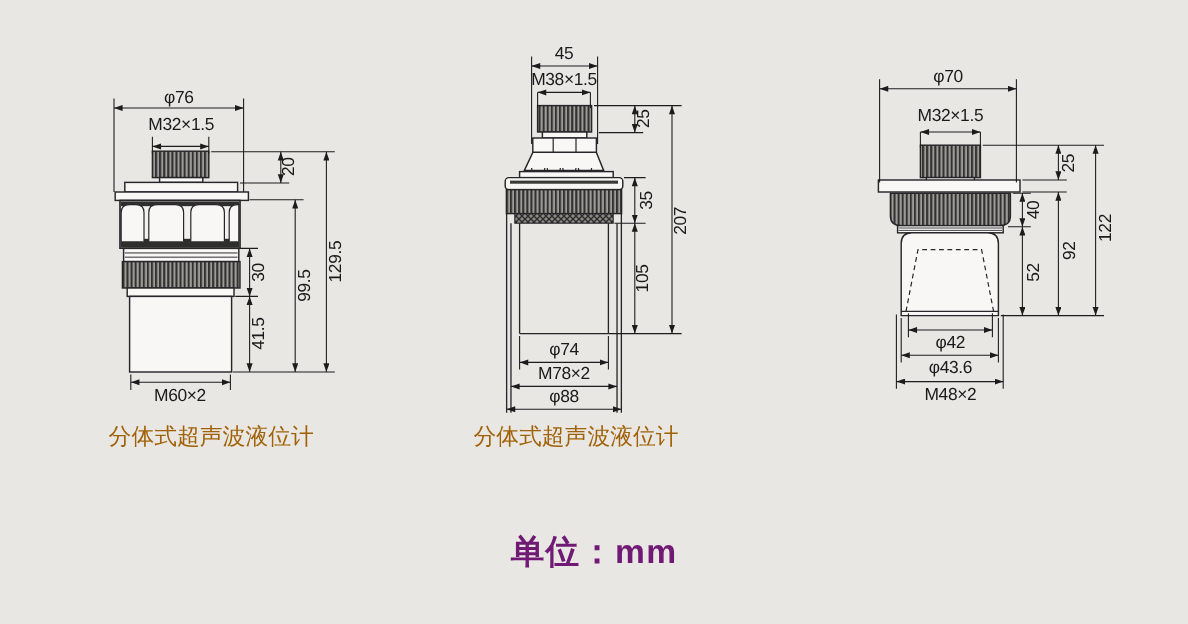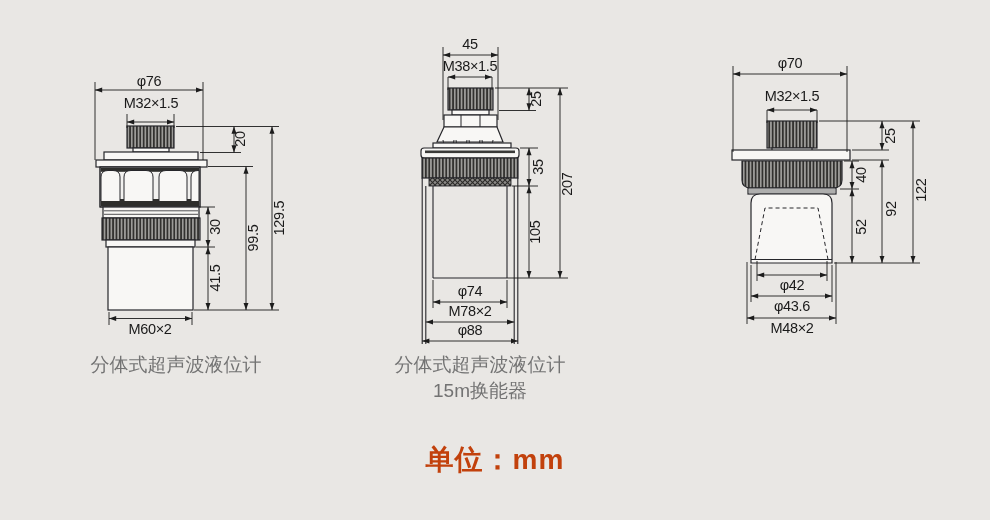--- a/index.html
+++ b/index.html
@@ -13,36 +13,36 @@
   svg text{
     font-family:"Liberation Sans","DejaVu Sans",sans-serif;
     font-size:14.5px;
     fill:#1a1a1a;
     letter-spacing:-0.3px;
   }
   .caption{
     position:absolute;
     width:280px;
     text-align:center;
-    color:#737373;
+    color:#a16207;
     font-size:19px;
     line-height:26px;
     font-weight:500;
   }
   .caption span{display:block;}
   #cap-left{left:36px;top:352px;}
   #cap-mid{left:340px;top:352px;}
   #cap-right{left:676px;top:350px;}
   .unit{
     position:absolute;
     left:0;top:441px;width:990px;
     text-align:center;
     font-size:28px;
     font-weight:bold;
-    color:#c2410c;
+    color:#701a75;
     letter-spacing:1px;
   }
 </style>
 </head>
 <body>
 
 <svg class="stage" width="990" height="520" viewBox="0 0 990 520" xmlns="http://www.w3.org/2000/svg">
   <defs>
     <pattern id="kn" width="3.4" height="8" patternUnits="userSpaceOnUse">
       <rect width="3.4" height="8" fill="#9c9b98"></rect>
@@ -223,18 +223,17 @@
     <text x="792" y="311">φ43.6</text>
     <text x="792" y="333">M48×2</text>
   </g>
 </svg>
 
 <div class="caption" id="cap-left">
   <span>分体式超声波液位计</span>
 </div>
 <div class="caption" id="cap-mid">
   <span>分体式超声波液位计</span>
-  <span>15m换能器</span>
 </div>
 <div class="caption" id="cap-right">
 </div>
 
 <div class="unit">单位：mm</div>
 
 </body></html>

